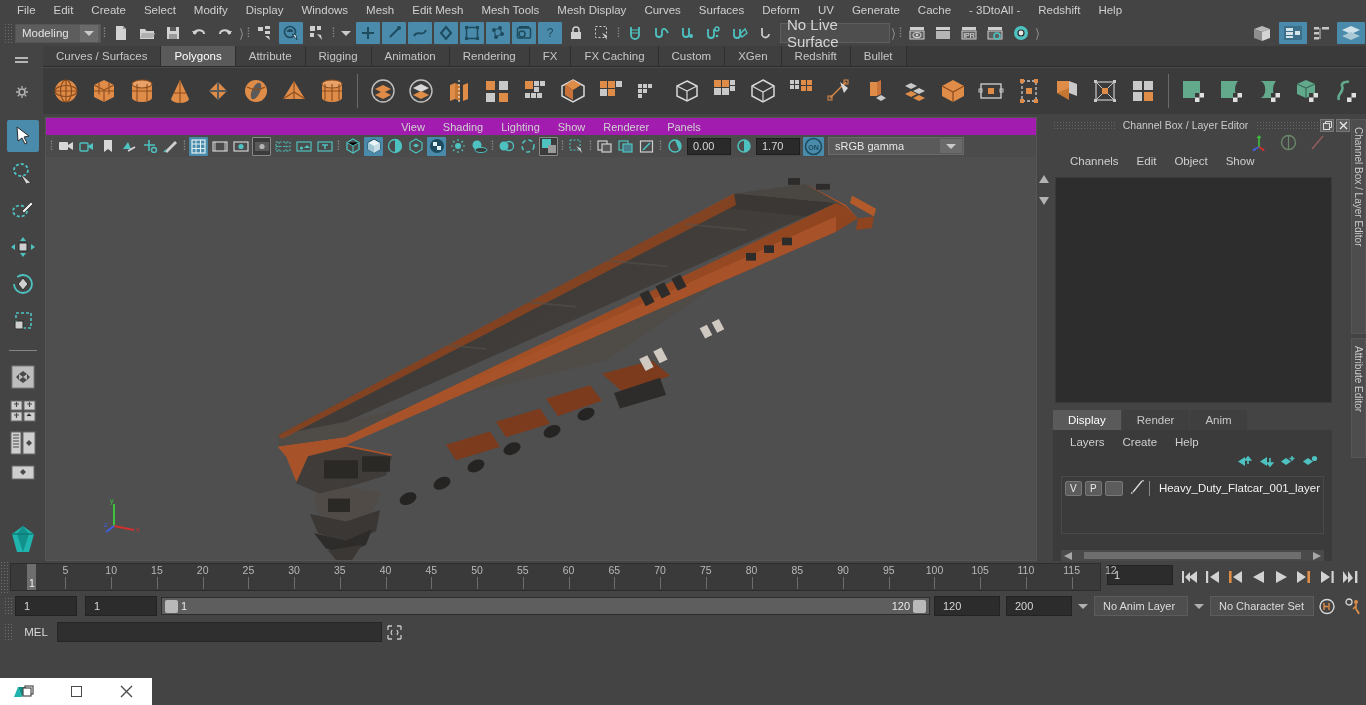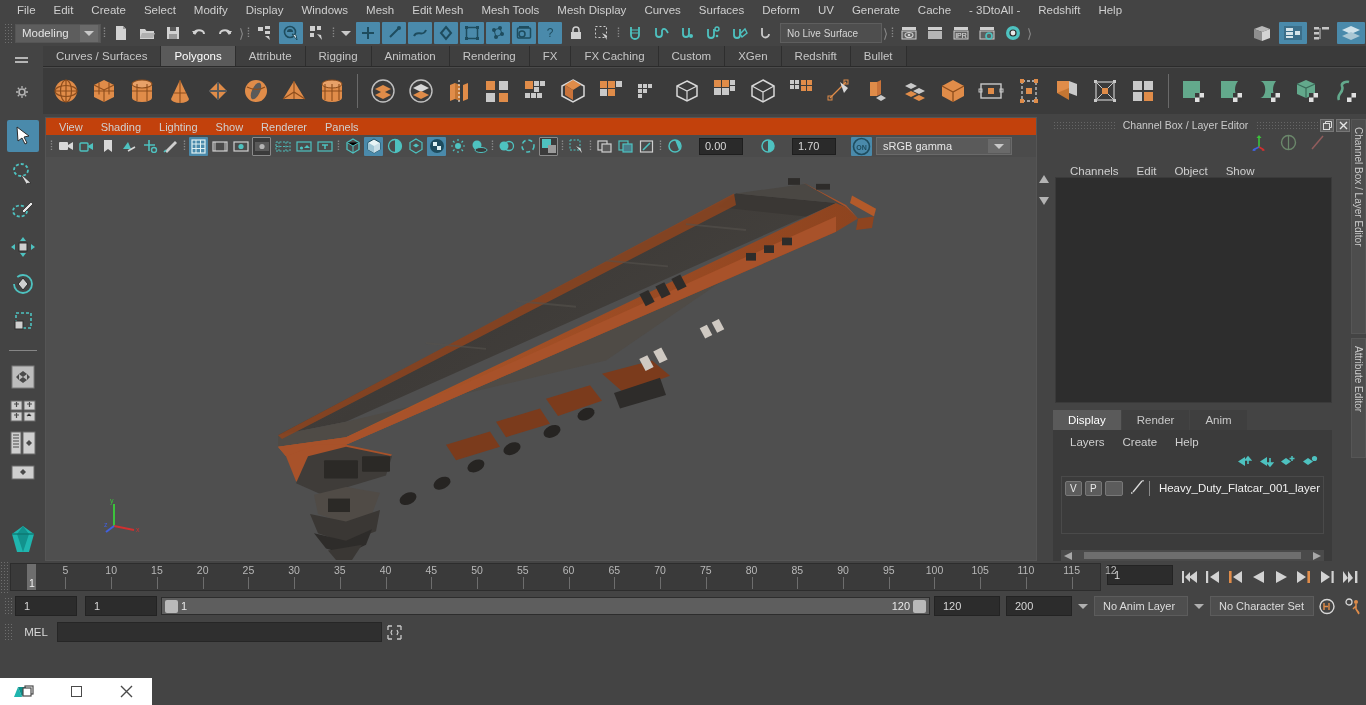--- a/index.html
+++ b/index.html
@@ -52,22 +52,22 @@
     width: 7px; height: 20px; flex:none; color:#8a8a8a; font-size: 13px;
     display:flex;align-items:center;justify-content:center;
   }
   .ibtn {
     width: 24px; height: 22px; flex: none;
     display: flex; align-items: center; justify-content: center;
     margin: 0 1px; border-radius: 1px;
   }
   .ibtn.on { background: #4a8aab; }
   .livesurface {
-    width: 102px; height: 20px; background: #4e4e4e; border: 1px solid #5e5e5e;
-    color: #d5d5d5; font-size: 10px; display: flex; align-items: center;
+    width: 110px; height: 20px; background: #4e4e4e; border: 1px solid #5e5e5e;
+    color: #d5d5d5; font-size: 15px; display: flex; align-items: center;
     padding-left: 6px; flex: none; margin-left: 2px;
   }
 
   
   .shelf-wrap { background: #444; display: flex; }
   .shelf-left {
     width: 43px; flex: none; display: flex; flex-direction: column;
     align-items: center; padding-top: 2px;
   }
   .shelf-right { flex: 1; }
@@ -101,35 +101,35 @@
     width: 32px; height: 32px; margin-bottom: 5px;
     display: flex; align-items: center; justify-content: center;
     border-radius: 2px;
   }
   .tb-btn.sel { background: #4a8aab; }
   .tb-sep { width: 28px; height: 1px; background: #868686; margin: 8px 0 10px 0; }
 
   
   .viewport-col { flex: 1; background: #444; padding: 2px 0 0 0; display:flex; flex-direction:column;}
   .vp-menubar {
-    height: 18px; background: #c2410c; display: flex; align-items: center;
-    padding-left: 4px; border: 1px solid #555; border-bottom: none;
+    height: 18px; background: #a21caf; display: flex; align-items: center;
+    padding-left: 20px; border: 1px solid #555; border-bottom: none; justify-content: center;
   }
   .vp-menubar .vmi { color: #d0d0d0; font-size: 11px; padding: 0 9px; }
   .vp-toolbar {
     height: 22px; background: #4b4b4b; display: flex; align-items: center;
     padding-left: 2px; border: 1px solid #555; border-top: none; border-bottom:none;
   }
   .vt { width: 19px; height: 19px; flex:none; display:flex;align-items:center;justify-content:center;margin:0 1px;border-radius:1px;}
   .vt.on { background: #4a8aab; }
   .vt.framed { border:1px solid #8a8a8a; background:#3b3b3b;}
   .vnum {
     width: 44px; height: 17px; background: #2a2a2a; color: #d8d8d8;
     font-size: 11px; display: flex; align-items: center; padding-left: 5px;
-    flex: none; margin: 0 14px; border:1px solid #1e1e1e;
+    flex: none; margin: 0 2px; border:1px solid #1e1e1e;
   }
   .gammabox {
     width: 136px; height: 18px; background: #5a5a5a; border:1px solid #6a6a6a;
     display:flex; align-items:center; color:#e6e6e6; font-size:11px;
     padding-left:6px; flex:none; position:relative; margin-left:3px;
   }
   .gammabox .arrow{position:absolute;right:1px;top:1px;bottom:1px;width:22px;background:#6a6a6a;display:flex;align-items:center;justify-content:center;}
   .viewport {
     flex: 1; background: #4f4f4f; position: relative; overflow: hidden;
     border: 1px solid #555; border-top:none;
@@ -157,21 +157,21 @@
   }
   .cb-titlebar .dotfill {
     flex: 1; height: 9px;
     background-image: radial-gradient(#666 0.8px, transparent 0.9px);
     background-size: 3px 3px;
   }
   .cb-title { color: #c9c9c9; font-size: 10.5px; padding: 0 8px; white-space: nowrap;}
   .cb-winbtn { width: 14px; height: 13px; background: #5d5d5d; border:1px solid #777;
      display:flex;align-items:center;justify-content:center;margin-left:2px;color:#ddd;font-size:9px;}
   .cb-tools { height: 22px; display:flex; align-items:center; justify-content:flex-end; padding-right: 24px;}
-  .cb-menu { height: 22px; display: flex; align-items: flex-end; padding-left: 8px;}
+  .cb-menu { height: 22px; display: flex; align-items: flex-start; padding-left: 8px;}
   .cb-menu .cmi { color: #cfcfcf; font-size: 11.5px; padding: 0 9px;}
   .cb-body { height: 230px; background: #2d2d2d; margin: 0 18px 0 2px; border:1px solid #3a3a3a;}
   .layer-tabs { height: 21px; display: flex; align-items: flex-end; margin-top: 6px;}
   .ltab {
     height: 20px; line-height:20px; padding: 0 15px; font-size: 11.5px;
     color: #c8c8c8; background: #3f3f3f; margin-right: 1px;
   }
   .ltab.active { background: #5a5a5a; color: #fff; }
   .layer-panel { background: #3b3b3b; margin-right: 18px; padding: 2px 0 0 0; flex:1;}
   .layer-menu { height: 20px; display:flex; align-items:center; padding-left:8px;}

